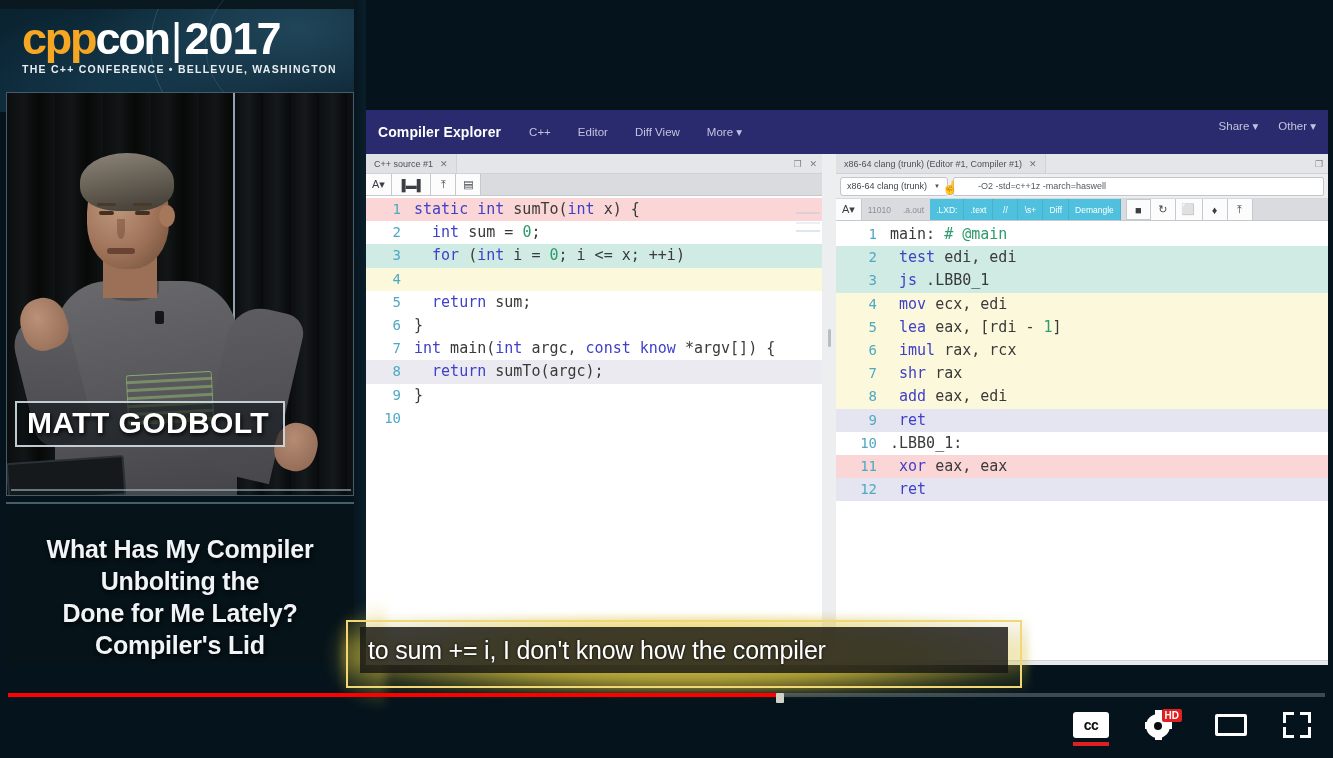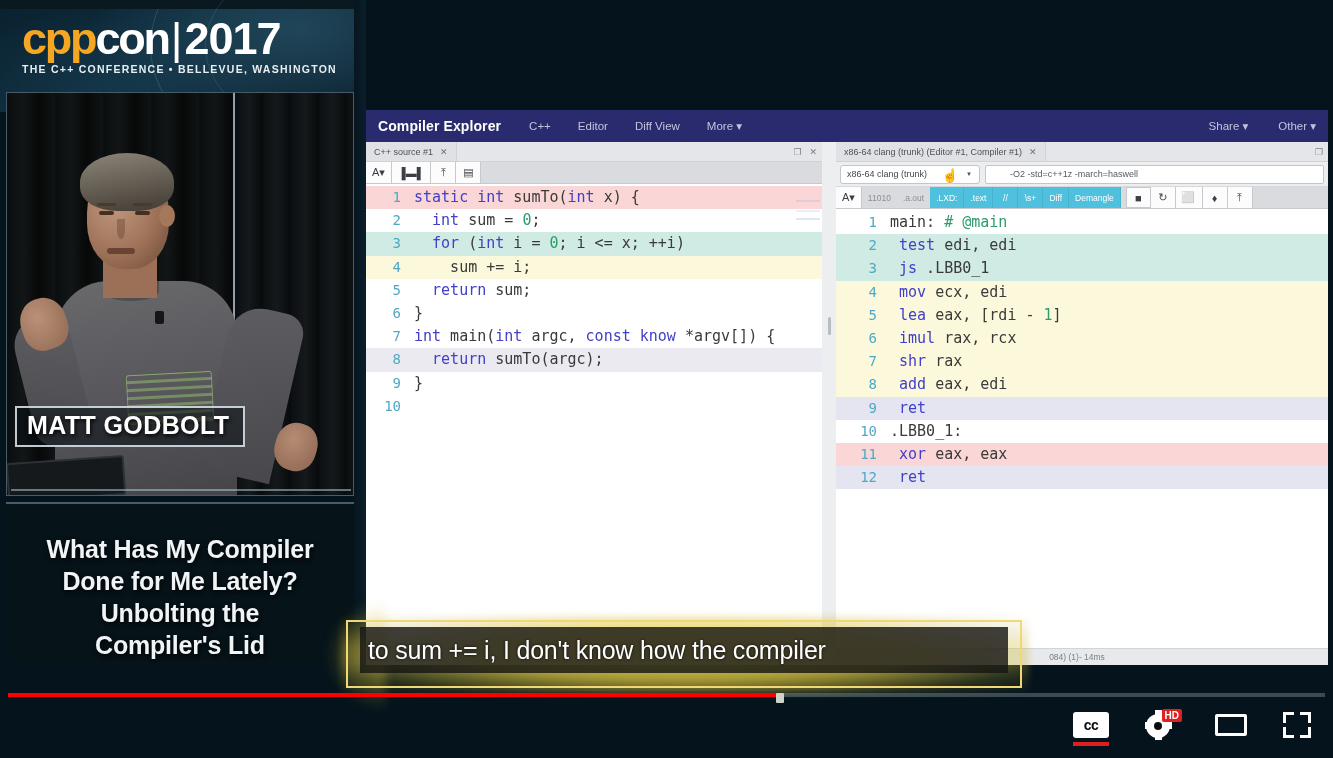--- a/index.html
+++ b/index.html
@@ -149,21 +149,21 @@
     background:#16191c; border:2px solid #2b3136; border-radius:3px;
     transform:rotate(-4deg);
   }
   .speaker-nameplate {
     position:absolute; left:8px; bottom:48px;
     padding:3px 14px 5px 10px;
     border:2px solid rgba(225,235,242,.85);
     background:rgba(8,14,18,.55);
   }
   .speaker-nameplate span {
-    color:#fff; font-size:25px; font-weight:bold; letter-spacing:.4px;
+    color:#fff; font-size:30px; font-weight:bold; letter-spacing:.4px;
     text-shadow: 1px 2px 4px rgba(0,0,0,.95);
   }
   .speaker-underline {
     position:absolute; left:4px; bottom:4px; width:340px; height:2px;
     background:rgba(170,200,215,.55);
   }
 
   
   .title-panel {
     position:absolute; left:6px; top:502px; width:348px; height:190px;
@@ -177,34 +177,34 @@
     text-align:center; letter-spacing:-.2px;
     text-shadow: 1px 2px 5px rgba(0,0,0,.9);
   }
 
   
   .share {
     position:absolute; left:366px; top:110px; width:962px; height:555px;
     background:#fff; overflow:hidden;
   }
   .ce-nav {
-    height:32px; background:#2a2a6e;
+    height:44px; background:#2a2a6e;
     display:flex; align-items:center; padding:0 12px;
     position:relative;
   }
   .ce-brand {
     color:#fff; font-size:14px; font-weight:bold; margin-right:28px;
     letter-spacing:.1px;
   }
   .ce-nav-item {
     color:#c3c3e0; font-size:11.5px; margin-right:27px; white-space:nowrap;
   }
   .ce-nav-right { position:absolute; right:12px; top:0; height:32px;
                   display:flex; align-items:center; }
-  .ce-nav-right .ce-nav-item { margin-right:0; margin-left:30px; }
+  .ce-nav-right .ce-nav-item { margin-right:0; margin-left:20px; }
 
   .ce-body { display:flex; height:523px; background:#eceef0; }
   .pane { background:#fff; display:flex; flex-direction:column; position:relative; }
   .pane-left  { width:456px; }
   .pane-split { width:14px; background:#eceef0; position:relative; }
   .pane-split::after {
     content:""; position:absolute; left:6px; top:175px;
     width:3px; height:18px; background:#b9bcc0; border-radius:2px;
   }
   .pane-right { width:492px; }
@@ -274,21 +274,21 @@
     opacity:.35;
     background:
       linear-gradient(0deg, transparent 0 8px, #9fb9d8 8px 10px, transparent 10px 16px,
                       #c6d4e6 16px 18px, transparent 18px 26px, #aabfdb 26px 28px, transparent 28px);
   }
   .compiler-row {
     height:25px; background:#eceef0; display:flex; align-items:center;
     padding:0 4px; gap:5px; border-bottom:1px solid #d6d9dc;
   }
   .comp-select {
-    width:140px; height:19px; background:#fff; border:1px solid #c2c5c9;
+    width:108px; height:19px; background:#fff; border:1px solid #c2c5c9;
     border-radius:3px; display:flex; align-items:center;
     padding:0 6px; font-size:9px; color:#43474d; position:relative;
   }
   .comp-caret { position:absolute; right:7px; font-size:6px; color:#4a4e54; }
   .comp-opts {
     flex:1; height:19px; background:#fff; border:1px solid #c2c5c9;
     border-radius:2px; display:flex; align-items:center; padding:0 24px;
     font-size:9px; color:#55595f;
   }
   .cursor-hand {
@@ -466,22 +466,22 @@
     <div class="laptop"></div>
     <div class="speaker-nameplate">
       <span>MATT GODBOLT</span>
     </div>
     <div class="speaker-underline"></div>
   </div>
 
   <div class="title-panel">
     <div class="title-text">
       <div>What Has My Compiler</div>
+      <div>Unbolting the</div>
       <div>Done for Me Lately?</div>
-      <div>Unbolting the</div>
       <div>Compiler's Lid</div>
     </div>
   </div>
 
   <div class="right-strip"></div>
 
   <div class="share">
 
     <div class="ce-nav">
       <div class="ce-brand">Compiler Explorer</div>
@@ -512,21 +512,21 @@
           <div class="tbtn">A▾</div>
           <div class="tbtn">▐▬▌</div>
           <div class="tbtn">⤒</div>
           <div class="tbtn">▤</div>
         </div>
         <div class="code" id="src-code">
           <div class="minimap"></div>
         <div class="cline hl-pink"><div class="gut">1</div><div class="ctext"><span class="kw">static</span><span class="pln"> </span><span class="typ">int</span><span class="pln"> sumTo(</span><span class="typ">int</span><span class="pln"> x) {</span></div></div>
             <div class="cline "><div class="gut">2</div><div class="ctext"><span class="pln">  </span><span class="typ">int</span><span class="pln"> sum = </span><span class="num">0</span><span class="pln">;</span></div></div>
             <div class="cline hl-teal"><div class="gut">3</div><div class="ctext"><span class="pln">  </span><span class="kw">for</span><span class="pln"> (</span><span class="typ">int</span><span class="pln"> i = </span><span class="num">0</span><span class="pln">; i &lt;= x; ++i)</span></div></div>
-            <div class="cline hl-yellow"><div class="gut">4</div><div class="ctext"><span class="pln">    sum += i;</span></div></div>
+            <div class="cline hl-yellow"><div class="gut">4</div></div>
             <div class="cline "><div class="gut">5</div><div class="ctext"><span class="pln">  </span><span class="kw">return</span><span class="pln"> sum;</span></div></div>
             <div class="cline "><div class="gut">6</div><div class="ctext"><span class="pln">}</span></div></div>
             <div class="cline "><div class="gut">7</div><div class="ctext"><span class="typ">int</span><span class="pln"> main(</span><span class="typ">int</span><span class="pln"> argc, </span><span class="kw">const</span><span class="pln"> </span><span class="typ">know</span><span class="pln"> *argv[]) {</span></div></div>
             <div class="cline hl-gray"><div class="gut">8</div><div class="ctext"><span class="pln">  </span><span class="kw">return</span><span class="pln"> sumTo(argc);</span></div></div>
             <div class="cline "><div class="gut">9</div><div class="ctext"><span class="pln">}</span></div></div>
             <div class="cline "><div class="gut">10</div><div class="ctext"></div></div>
           </div>
       </div>
 
       <div class="pane-split"></div>

